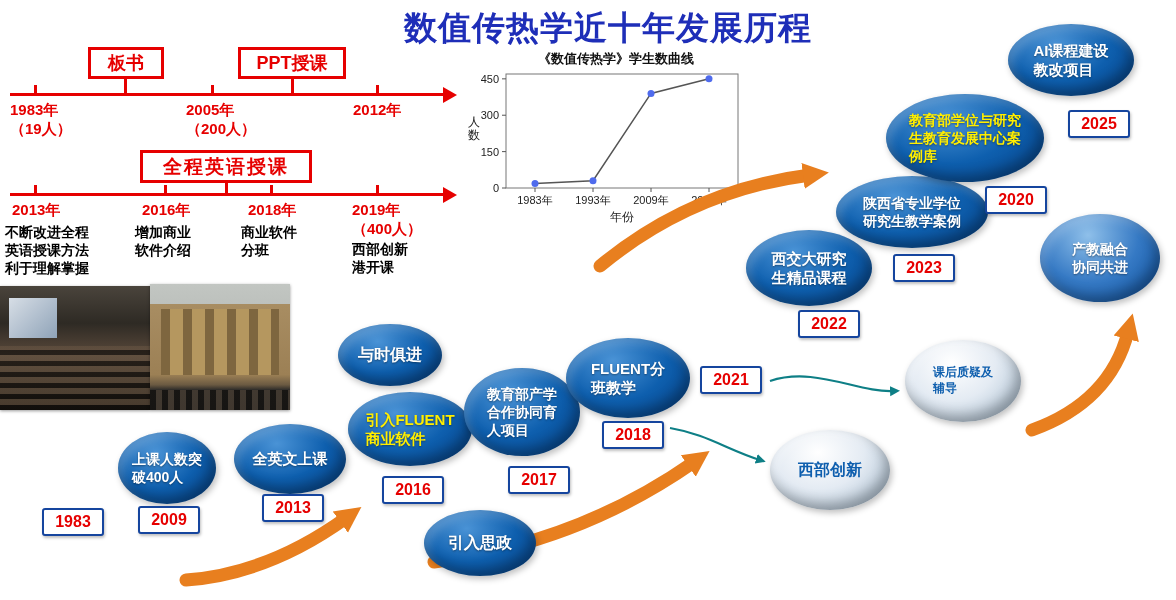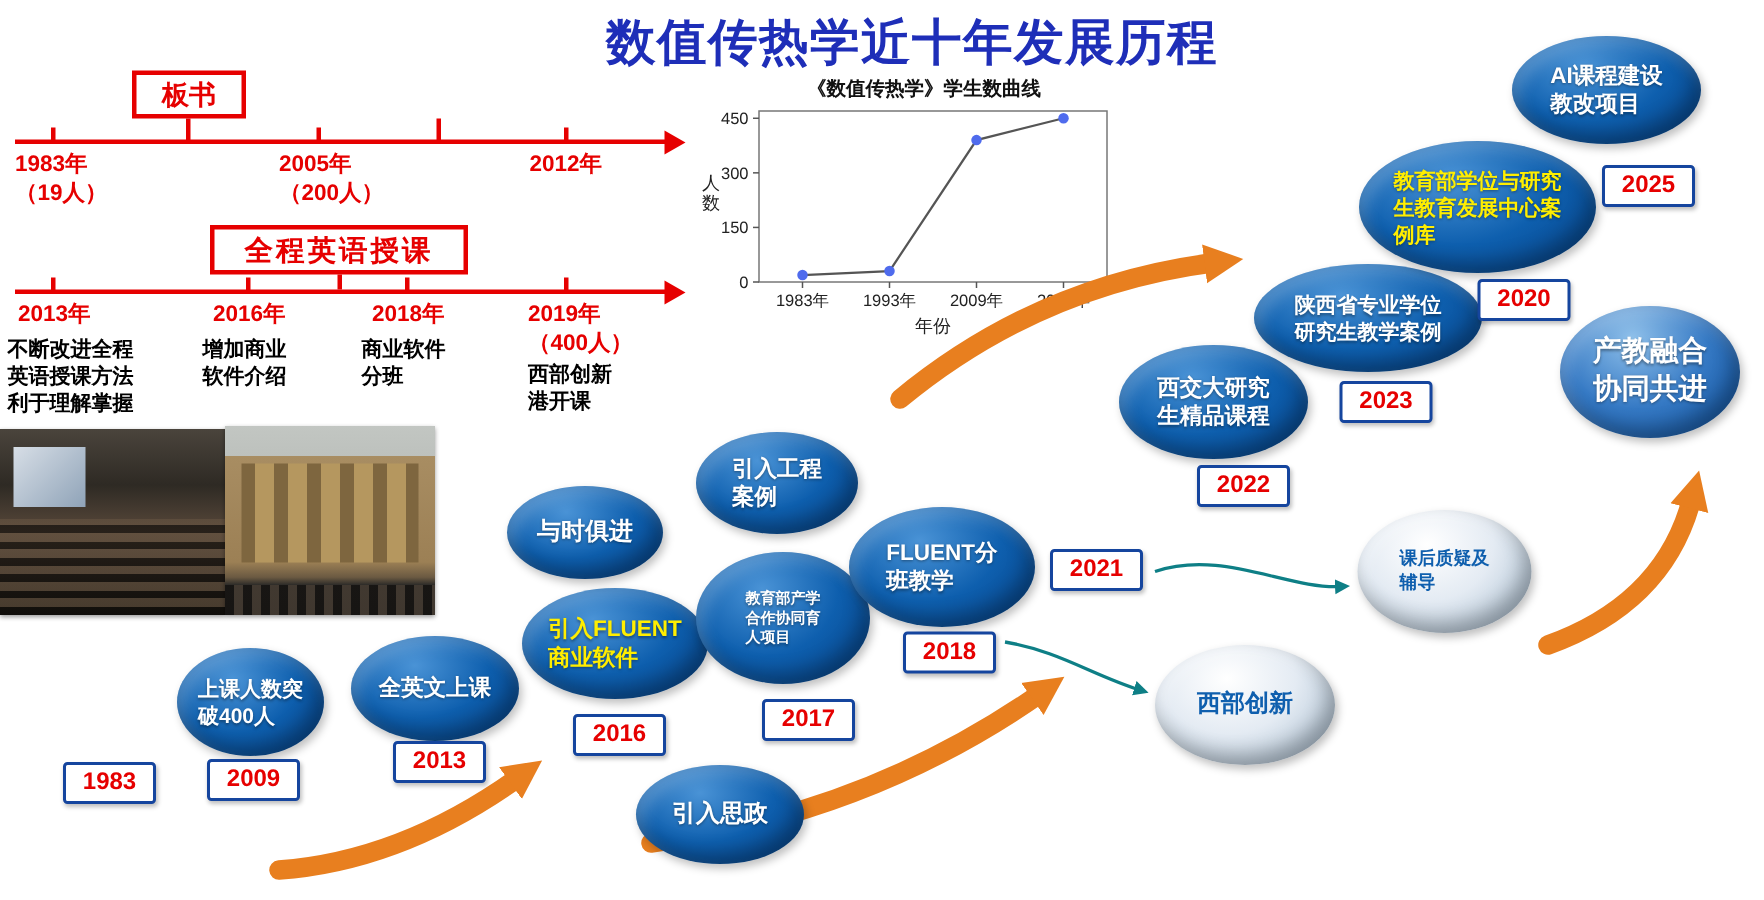--- a/index.html
+++ b/index.html
@@ -56,20 +56,21 @@
   .chartbox text{font-family:"Liberation Sans","DejaVu Sans",sans-serif}
 </style>
 </head>
 <body>
 
 <div id="stage">
 
   <div class="title">数值传热学近十年发展历程</div>
 
   <div class="redbox" style="left:88px;top:47px;width:76px;height:32px;font-size:18px">板书</div>
+  <div class="redbox" style="left:238px;top:47px;width:108px;height:32px;font-size:18px">PPT授课</div>
   <div class="vconn" style="left:124px;top:79px;height:15px"></div>
   <div class="vconn" style="left:291px;top:79px;height:15px"></div>
   <div class="tl-line" style="left:10px;top:93px;width:434px"></div>
   <div class="tick" style="left:34px;top:85px"></div>
   <div class="tick" style="left:211px;top:85px"></div>
   <div class="tick" style="left:376px;top:85px"></div>
   <div class="yr" style="left:10px;top:101px">
     <span>1983年</span>
     <span>（19人）</span>
   </div>
@@ -165,43 +166,41 @@
     <path class="oarrow" d="M1032,430 Q1110,402 1128,332"></path>
     <path class="tarrow" d="M770,381 C815,366 858,393 894,391"></path>
     <path class="tarrow" d="M670,428 C706,434 728,450 760,460"></path>
   </svg>
 
   <div class="bubble dark" style="left:118px;top:432px;width:98px;height:72px;font-size:14px">上课人数突
 破400人</div>
   <div class="bubble dark" style="left:234px;top:424px;width:112px;height:70px;font-size:15px">全英文上课</div>
   <div class="bubble dark ytext" style="left:348px;top:392px;width:124px;height:74px;font-size:15px">引入FLUENT
 商业软件</div>
-  <div class="bubble dark" style="left:464px;top:368px;width:116px;height:88px;font-size:10px">教育部产学
+  <div class="bubble dark" style="left:464px;top:368px;width:116px;height:88px;font-size:14px">教育部产学
 合作协同育
 人项目</div>
   <div class="bubble dark" style="left:566px;top:338px;width:124px;height:80px;font-size:15px">FLUENT分
 班教学</div>
   <div class="bubble dark" style="left:746px;top:230px;width:126px;height:76px;font-size:15px">西交大研究
 生精品课程</div>
   <div class="bubble dark" style="left:836px;top:176px;width:152px;height:72px;font-size:14px">陕西省专业学位
 研究生教学案例</div>
-  <div class="bubble dark ytext" style="left:906px;top:94px;width:158px;height:88px;font-size:14px">教育部学位与研究
+  <div class="bubble dark ytext" style="left:886px;top:94px;width:158px;height:88px;font-size:14px">教育部学位与研究
 生教育发展中心案
 例库</div>
   <div class="bubble dark" style="left:1008px;top:24px;width:126px;height:72px;font-size:15px">AI课程建设
 教改项目</div>
 
   <div class="bubble dark" style="left:338px;top:324px;width:104px;height:62px;font-size:16px">与时俱进</div>
-  <div class="bubble dark" style="left:464px;top:288px;width:108px;height:68px;font-size:15px">引入工程
-案例</div>
   <div class="bubble dark" style="left:424px;top:510px;width:112px;height:66px;font-size:16px">引入思政</div>
   <div class="bubble light" style="left:770px;top:430px;width:120px;height:80px;font-size:16px">西部创新</div>
   <div class="bubble light" style="left:905px;top:340px;width:116px;height:82px;font-size:12px">课后质疑及
 辅导</div>
-  <div class="bubble sphere" style="left:1040px;top:204px;width:120px;height:88px;font-size:19px">产教融合
+  <div class="bubble sphere" style="left:1040px;top:214px;width:120px;height:88px;font-size:14px">产教融合
 协同共进</div>
 
   <div class="yearbox" style="left:42px;top:508px">1983</div>
   <div class="yearbox" style="left:138px;top:506px">2009</div>
   <div class="yearbox" style="left:262px;top:494px">2013</div>
   <div class="yearbox" style="left:382px;top:476px">2016</div>
   <div class="yearbox" style="left:508px;top:466px">2017</div>
   <div class="yearbox" style="left:602px;top:421px">2018</div>
   <div class="yearbox" style="left:700px;top:366px">2021</div>
   <div class="yearbox" style="left:798px;top:310px">2022</div>

